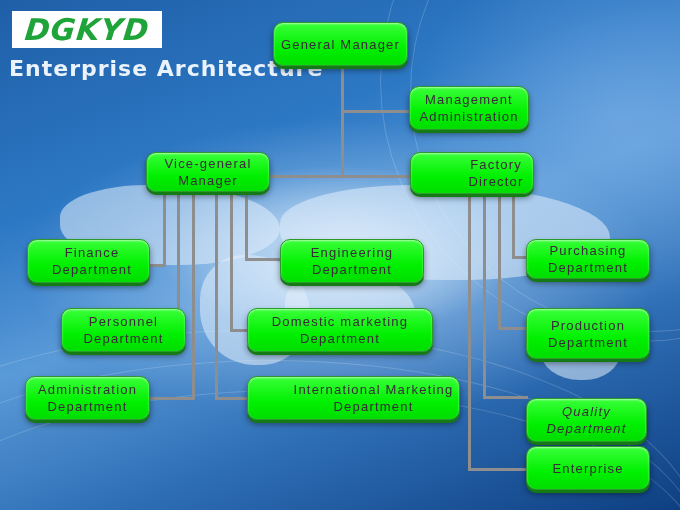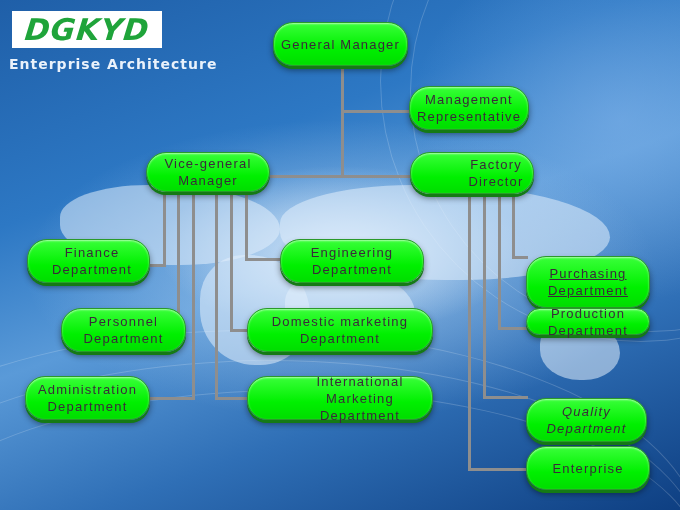--- a/index.html
+++ b/index.html
@@ -17,27 +17,27 @@
   .land { position:absolute; background:rgba(225,238,252,0.55); border-radius:40% 55% 45% 50%; }
   .logo-box {
     position:absolute; left:12px; top:11px; width:150px; height:37px; background:#ffffff;
     display:flex; align-items:center; justify-content:center;
   }
   .logo-text {
     font-family:"DejaVu Sans", sans-serif; font-weight:bold; font-style:italic;
     font-size:30px; color:#1fa43a; letter-spacing:1px; transform:skewX(-6deg);
   }
   .subtitle {
-    position:absolute; left:9px; top:56px; font-size:14px; font-weight:bold;
+    position:absolute; left:9px; top:56px; font-size:22px; font-weight:bold;
     color:#eaf2fb; letter-spacing:1px; font-family:"DejaVu Sans", sans-serif;
   }
   .node {
     position:absolute; box-sizing:border-box;
     background:linear-gradient(#39ff39, #00f000 60%, #00dd00);
-    border:1px solid #2a9a2a; border-radius:20px;
+    border:1px solid #2a9a2a; border-radius:10px;
     box-shadow: 0 3px 0 #157a15, 0 4px 6px rgba(0,0,0,0.45), inset 0 1px 2px rgba(255,255,255,0.6);
     display:flex; align-items:center; justify-content:center; text-align:center;
     color:#3a2a3a; font-size:13px; line-height:17px; letter-spacing:1.2px;
     cursor:pointer; white-space:pre-line;
   }
   .line { position:absolute; background:#8e8e8e; }
   .h { height:3px; }
   .v { width:3px; }
 </style>
 </head>
@@ -82,39 +82,39 @@
   <div class="line h" style="left:468px;top:468px;width:60px;"></div>
   <div class="line v" style="left:483px;top:194px;height:205px;"></div>
   <div class="line h" style="left:483px;top:396px;width:45px;"></div>
   <div class="line v" style="left:498px;top:194px;height:136px;"></div>
   <div class="line h" style="left:498px;top:327px;width:30px;"></div>
   <div class="line v" style="left:512px;top:194px;height:65px;"></div>
   <div class="line h" style="left:512px;top:256px;width:16px;"></div>
 
   <div class="node" style="left:273px;top:22px;width:135px;height:44px;">General Manager</div>
   <div class="node" style="left:409px;top:86px;width:120px;height:44px;">Management
-Representative</div>
+Administration</div>
   <div class="node" style="left:146px;top:152px;width:124px;height:40px;">Vice-general
 Manager</div>
   <div class="node" style="left:410px;top:152px;width:124px;height:42px;padding-left:48px;">Factory Director</div>
 
   <div class="node" style="left:27px;top:239px;width:123px;height:44px;padding-left:7px;">Finance
 Department</div>
   <div class="node" style="left:25px;top:308px;width:125px;height:44px;margin-left:36px;">Personnel
 Department</div>
   <div class="node" style="left:25px;top:376px;width:125px;height:44px;">Administration
 Department</div>
 
   <div class="node" style="left:280px;top:239px;width:144px;height:44px;">Engineering
 Department</div>
   <div class="node" style="left:247px;top:308px;width:186px;height:44px;">Domestic marketing
 Department</div>
-  <div class="node" style="left:247px;top:376px;width:186px;height:44px;padding-left:40px;">International Marketing
+  <div class="node" style="left:247px;top:376px;width:213px;height:44px;padding-left:40px;">International Marketing
 Department</div>
 
-  <div class="node" style="left:526px;top:256px;width:124px;height:52px;text-decoration:underline;">Purchasing
+  <div class="node" style="left:526px;top:239px;width:124px;height:40px;">Purchasing
 Department</div>
-  <div class="node" style="left:526px;top:308px;width:124px;height:27px;">Production
+  <div class="node" style="left:526px;top:308px;width:124px;height:51px;">Production
 Department</div>
   <div class="node" style="left:526px;top:398px;width:121px;height:44px;font-style:italic;">Quality
 Department</div>
   <div class="node" style="left:526px;top:446px;width:124px;height:44px;">Enterprise</div>
 </div>
 
 </body></html>

